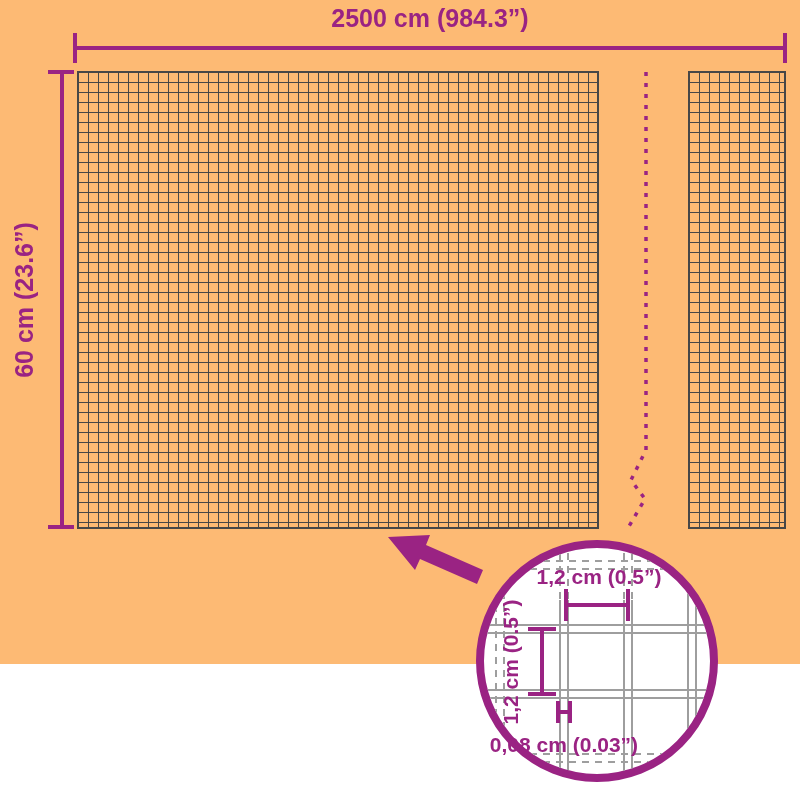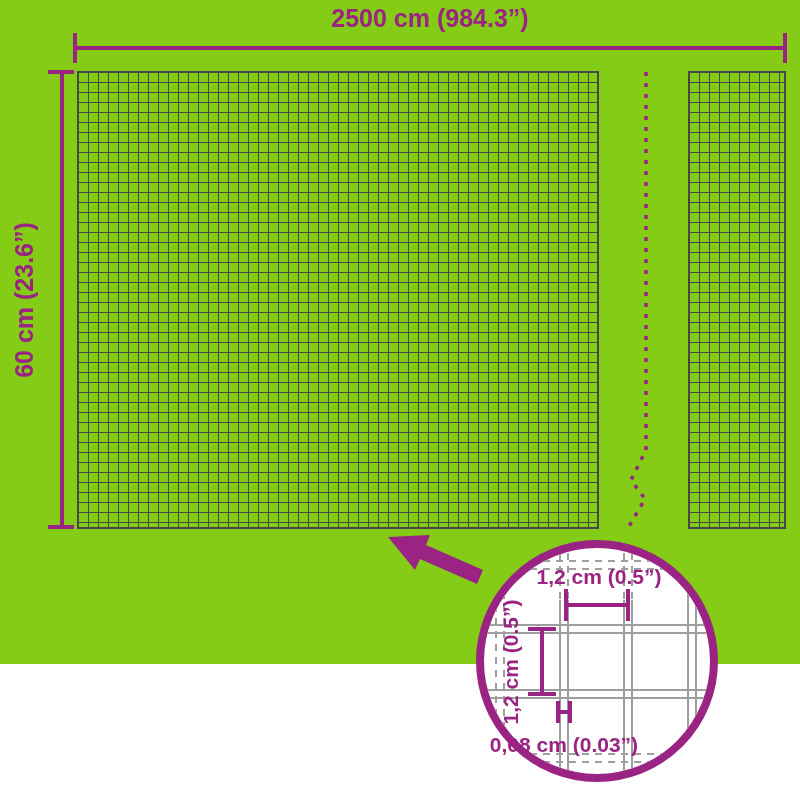--- a/index.html
+++ b/index.html
@@ -8,21 +8,21 @@
     background: #ffffff;
     width: 800px;
     height: 800px;
     overflow: hidden;
     font-family: "Liberation Sans", "DejaVu Sans", sans-serif;
   }
   .stage {
     position: relative;
     width: 800px;
     height: 664px;
-    background: #84cc16;
+    background: #fdba74;
   }
   svg { display: block; }
   text {
     font-family: "Liberation Sans", "DejaVu Sans", sans-serif;
     font-weight: bold;
   }
   .dim-text { font-size: 25px; }
   .detail-text { font-size: 21px; }
 </style>
 </head>

